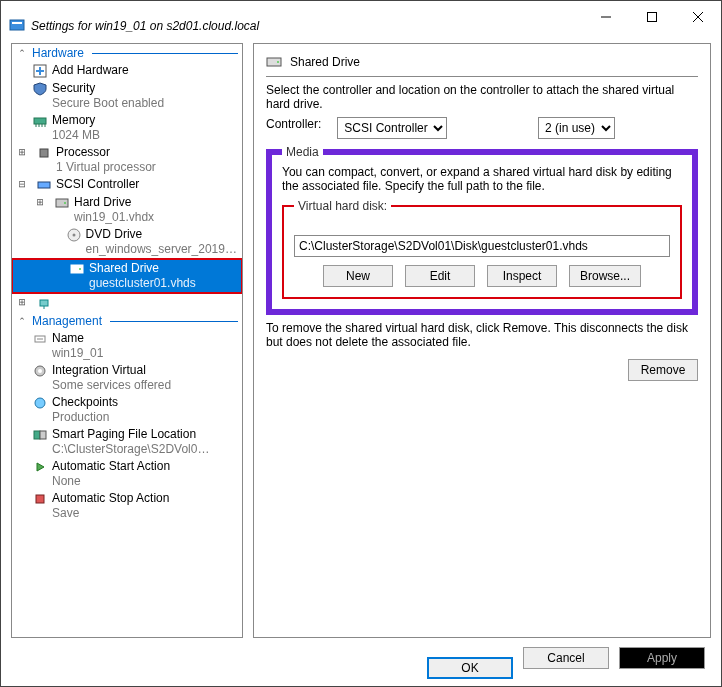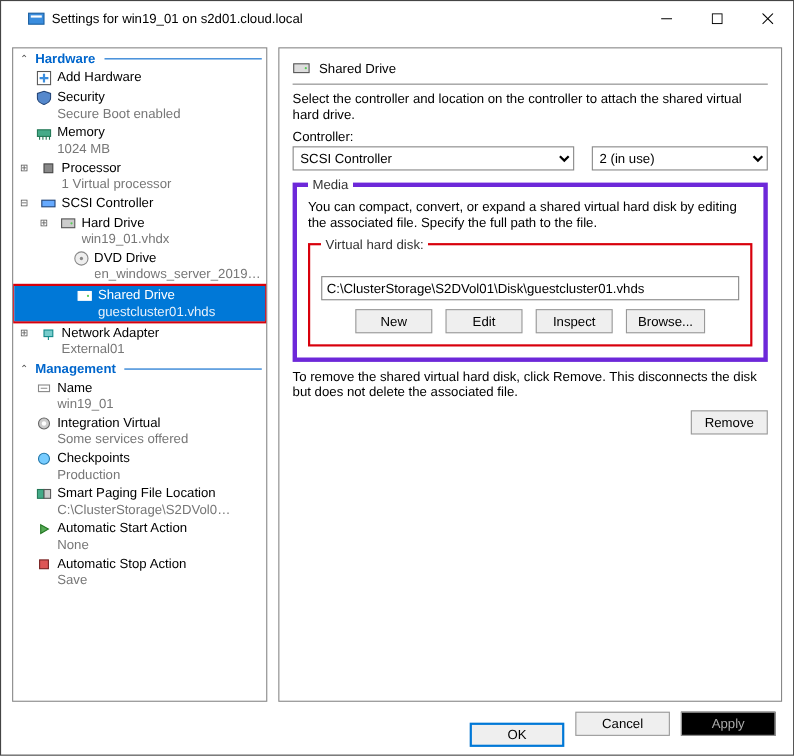--- a/index.html
+++ b/index.html
@@ -1,44 +1,44 @@
 <!DOCTYPE html>
 <html><head>
 <meta charset="utf-8">
 <style>
   * { box-sizing: border-box; }
   body { margin:0; font-family:"Segoe UI",Tahoma,sans-serif; font-size:12px; background:#fff; color:#000; width:722px; height:687px; overflow:hidden; border:1px solid #444;}
-  .titlebar { height:32px; display:flex; align-items:center; padding-left:24px; }
+  .titlebar { height:32px; display:flex; align-items:flex-end; padding-left:8px;font-style:italic; }
   .titlebar .icon { width:16px; height:16px; margin-right:6px; display:flex; align-items:center; justify-content:center; }
   .titlebar .spacer { flex:1; }
   .winbtn { width:46px; height:32px; display:flex; align-items:center; justify-content:center; font-size:14px; color:#333; cursor:default;}
   .content { display:flex; padding:10px 10px 0 10px; height:605px; gap:10px; }
   .leftpanel { width:232px; border:1px solid #888; background:#fff; overflow:hidden; font-size:12px;}
   .rightpanel { flex:1; border:1px solid #888; background:#fff; padding:8px 12px; display:flex; flex-direction:column; gap:6px;}
   .section-head { display:flex; align-items:center; gap:4px; padding:2px 4px; }
   .section-head .exp { width:12px; font-size:9px; color:#555; text-align:center;}
-  .section-head .label { color:#0066cc; font-weight:700; }
+  .section-head .label { color:#0066cc; font-weight:400; }
   .rule { flex:1; border-top:1px solid #0066cc; height:0; margin-left:4px;}
   .tree-item { display:flex; align-items:flex-start; cursor:default; padding:1px 0;}
   .tree-item .exp { width:12px; font-size:9px; color:#555; text-align:center; margin-left:4px; line-height:15px;}
   .tree-item .indent0{width:16px;}
   .tree-item .indent2{width:52px;}
   .tree-item .icon { width:16px; height:16px; margin:0 4px; display:flex; align-items:center; justify-content:center; flex-shrink:0;}
   .tree-item .labels { display:flex; flex-direction:column; line-height:15px; overflow:hidden; padding-right:4px;}
   .tree-item .sub { color:#777; white-space:nowrap; text-overflow:ellipsis; overflow:hidden; max-width:160px;}
   .tree-item.selected { background:#0078d7; color:#fff; }
   .tree-item.selected .sub { color:#e6f0fb; }
   .redbox { border:2px solid #d8000c; }
   .rpanel-title { display:flex; align-items:center; gap:8px; border-bottom:1px solid #888; padding:2px 0 6px 0;}
   .rpanel-title .icon { width:16px; height:16px; display:flex; align-items:center; justify-content:center;}
   .rpanel-title .txt { font-size:12px; }
   .row { display:flex; gap:16px; align-items:flex-end; }
-  .col { display:flex; flex-direction:column; gap:2px; flex:1;}
+  .col { display:flex; flex-direction:row; gap:16px; flex:1;}
   select { height:22px; font:inherit; border:1px solid #888; background:#fff; padding:0 2px;}
-  fieldset { border:4px solid #6d28d9; margin:0; padding:6px 10px 10px 10px;}
+  fieldset { border:6px solid #6d28d9; margin:0; padding:6px 10px 10px 10px;}
   legend { font-size:12px; color:#333; padding:0 4px;}
   fieldset.inner { border:1px solid #bbb;}
   input[type=text]{ width:100%; height:22px; font:inherit; border:1px solid #888; padding:0 4px;margin-top:16px;}
   .btnrow { display:flex; gap:12px; justify-content:center; margin-top:8px;}
   .btn { min-width:70px; height:22px; border:1px solid #999; background:#efefef; font:inherit; cursor:default; padding:0 10px;}
   .btn.default { border:2px solid #0078d7; height:22px; line-height:18px;margin-top:20px;}
   .btn.disabled { color:#aaa; background:#000000;}
   .footer { height:40px; display:flex; justify-content:flex-end; align-items:center; gap:10px; padding:0 16px;}
   .removerow { display:flex; justify-content:flex-end; margin-top:4px;}
   svg { display:block; }
@@ -190,24 +190,20 @@
     </div>
     <div class="tree-item">
         <span class="exp">⊞</span>
         <span style="width:4px"></span>
         <span class="icon">
           <svg width="14" height="14">
             <rect x="3" y="4" width="8" height="6" fill="#7cc" stroke="#188"></rect>
             <line x1="7" y1="10" x2="7" y2="13" stroke="#188"></line>
           </svg>
         </span>
-        <div class="labels">
-          <span>Network Adapter</span>
-          <span class="sub">External01</span>
-        </div>
       </div>
     <div class="section-head">
       <span class="exp">⌃</span>
       <span class="label">Management</span>
         <div class="rule"></div>
     </div>
     <div class="tree-item">
         <span class="indent0"></span>
         <span class="icon">
           <svg width="14" height="14">

